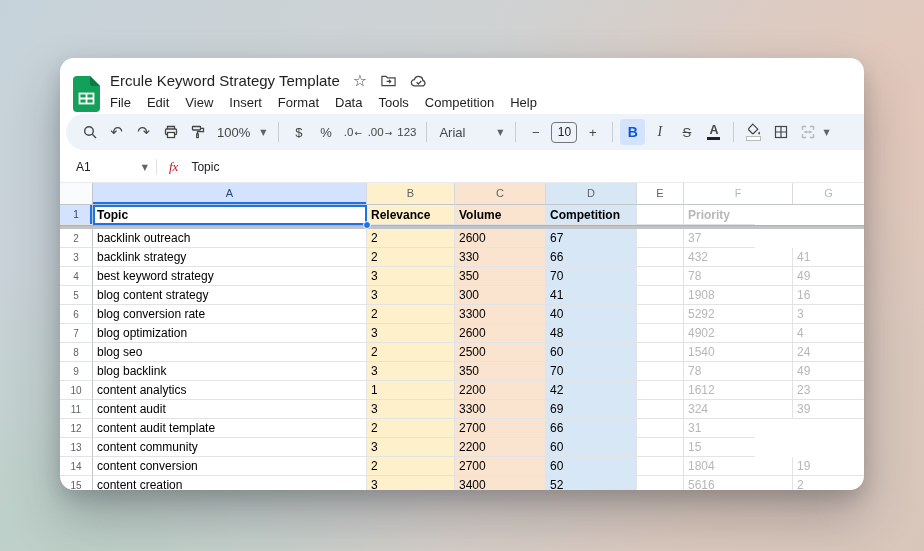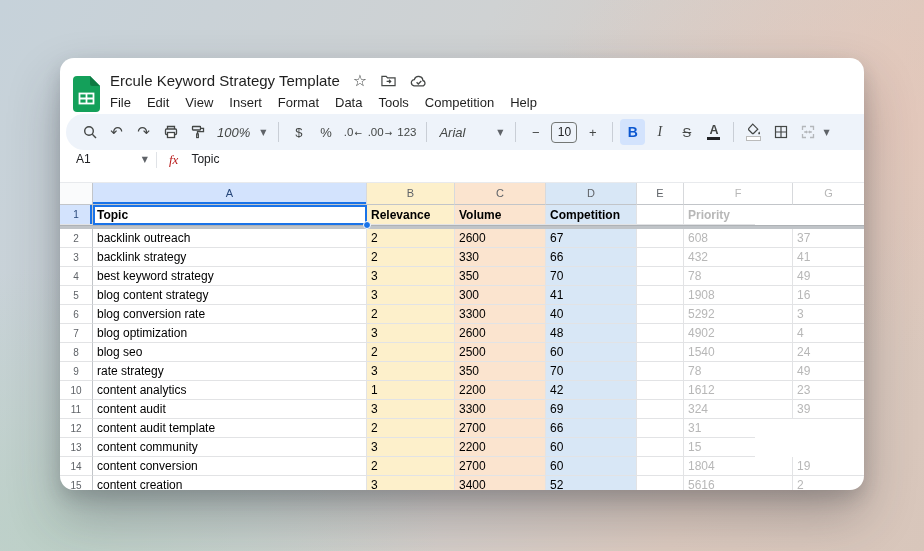--- a/index.html
+++ b/index.html
@@ -26,38 +26,38 @@
   
   .toolbar{height:36px;margin:2px 0 2px 6px;background:#eef3fa;border-radius:20px 0 0 20px;
     display:flex;align-items:center;padding:0 0 0 10px;overflow:hidden;}
   .tbtn{min-width:25px;height:26px;border-radius:4px;display:flex;align-items:center;
     justify-content:center;font-size:13px;color:#444746;margin:0 1px;position:relative;}
   .tbtn.active{background:#d3e3fd;color:#0b57d0;}
   .glyph{font-family:"DejaVu Sans",sans-serif;font-size:15px;line-height:15px;}
   .tdiv{width:1px;height:20px;background:#c9ced6;margin:0 6px;flex:none;}
   .caret{font-size:8px;color:#5f6368;font-family:"DejaVu Sans",sans-serif;}
   .zoom-select,.font-select{display:flex;align-items:center;gap:10px;padding:0 6px;height:26px;
-    border-radius:4px;font-size:13px;color:#444746;font-style:italic;}
+    border-radius:4px;font-size:13px;color:#444746;}
   .font-select{width:64px;justify-content:space-between;}
   .fs-box{width:24px;height:19px;border:1px solid #747775;border-radius:4px;font-size:12px;
     color:#202124;display:flex;align-items:center;justify-content:center;margin:0 2px;}
   .bold-b{font-weight:700;font-size:14px;}
   .ital-i{font-style:italic;font-family:"Liberation Serif",serif;font-size:14px;}
   .strike-s{text-decoration:line-through;font-size:13px;}
   .acolor{display:flex;flex-direction:column;align-items:center;line-height:12px;}
   .acolor .a{font-size:12.5px;font-weight:700;}
   .acolor .bar{width:13px;height:3px;background:#202124;margin-top:1px;}
   .fillwrap{display:flex;flex-direction:column;align-items:center;line-height:10px;}
   .fillwrap .strip{width:13px;height:3px;background:#fff;border:.5px solid #bbb;margin-top:0px;}
   .dec{display:flex;align-items:flex-end;font-size:11.5px;color:#444746;}
   .dec .arr{font-size:9px;margin-left:1px;font-family:"DejaVu Sans",sans-serif;}
   .muted-btn{color:#b4b7bb;}
 
   
-  .formulabar{height:30px;border-bottom:1px solid #e8eaed;display:flex;align-items:flex-start;}
+  .formulabar{height:30px;border-bottom:1px solid #e8eaed;display:flex;align-items:center;}
   .namebox{width:72px;padding:0 8px 0 16px;display:flex;align-items:center;justify-content:space-between;flex:none;}
   .nb-ref{font-size:12px;color:#202124;}
   .fb-div{width:1px;height:16px;background:#e0e3e7;margin-right:12px;flex:none;}
   .fx{font-style:italic;font-family:"Liberation Serif",serif;color:#b91c1c;font-size:13px;margin-right:13px;}
   .fb-value{font-size:12px;color:#202124;}
 
   
   .grid{position:relative;height:307px;overflow:hidden;font-size:12px;color:#000;}
   .colhdr-row{display:flex;height:22px;background:#ffffff;}
   .chcell{box-sizing:border-box;height:22px;line-height:21px;text-align:center;font-size:11px;
@@ -255,21 +255,20 @@
             <div class="cell cG">Priority</div>
           </div>
           <div class="freeze"></div>
           <div class="srow drow">
             <div class="rowhdr">2</div>
             <div class="cell cA">backlink outreach</div>
             <div class="cell cB">2</div>
             <div class="cell cC">2600</div>
             <div class="cell cD">67</div>
             <div class="cell cE"></div>
-            <div class="cell cF">608</div>
             <div class="cell cG">37</div>
           </div>
           <div class="srow drow">
             <div class="rowhdr">3</div>
             <div class="cell cA">backlink strategy</div>
             <div class="cell cB">2</div>
             <div class="cell cC">330</div>
             <div class="cell cD">66</div>
             <div class="cell cE"></div>
             <div class="cell cF">432</div>
@@ -320,21 +319,21 @@
             <div class="cell cA">blog seo</div>
             <div class="cell cB">2</div>
             <div class="cell cC">2500</div>
             <div class="cell cD">60</div>
             <div class="cell cE"></div>
             <div class="cell cF">1540</div>
             <div class="cell cG">24</div>
           </div>
           <div class="srow drow">
             <div class="rowhdr">9</div>
-            <div class="cell cA">rate strategy</div>
+            <div class="cell cA">blog backlink</div>
             <div class="cell cB">3</div>
             <div class="cell cC">350</div>
             <div class="cell cD">70</div>
             <div class="cell cE"></div>
             <div class="cell cF">78</div>
             <div class="cell cG">49</div>
           </div>
           <div class="srow drow">
             <div class="rowhdr">10</div>
             <div class="cell cA">content analytics</div>

